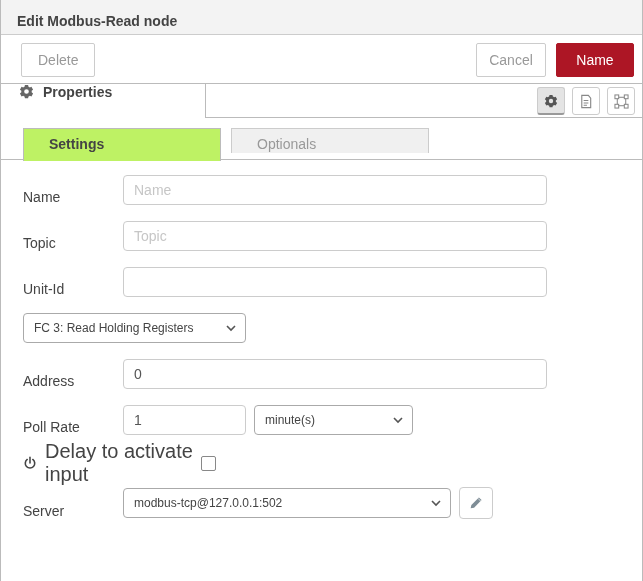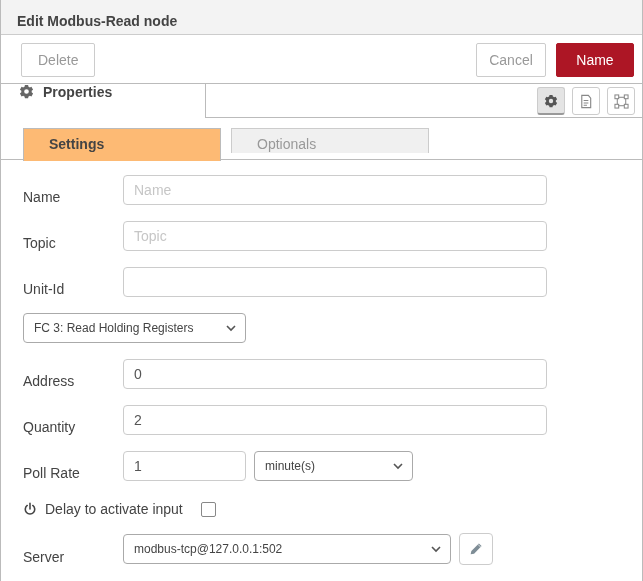--- a/index.html
+++ b/index.html
@@ -22,40 +22,40 @@
   .edtabs { height:34px; position:relative; background:#fff; border-bottom:1px solid #bbb; }
   .prop-tab { position:absolute; left:0; top:0; width:205px; height:34px; background:#fff; border-right:1px solid #bbb; z-index:2; display:flex; align-items:flex-start; gap:9px; padding-left:18px; }
   .prop-tab-label { font-size:14px; font-weight:bold; color:#444; }
   .edtab-icons { position:absolute; right:7px; top:3px; display:flex; gap:7px; }
   .icon-btn { width:28px; height:28px; border:1px solid #ccc; border-radius:3px; background:#fff; display:flex; align-items:center; justify-content:center; cursor:pointer; }
   .icon-btn.active { background:#e4e4e4; border-bottom:2px solid #999; }
 
   
   .subtabs { height:42px; position:relative; border-bottom:1px solid #bbb; background:#fff; }
   .subtab { position:absolute; top:10px; height:25px; width:198px; font-size:14px; line-height:30px; cursor:pointer; }
-  .subtab-active { left:22px; height:33px; background:#fdba74; border:1px solid #bbb; border-bottom:none; font-weight:bold; color:#444; padding-left:25px; z-index:2; }
+  .subtab-active { left:22px; height:33px; background:#bef264; border:1px solid #bbb; border-bottom:none; font-weight:bold; color:#444; padding-left:25px; z-index:2; }
   .subtab-inactive { left:230px; background:#f0f0f0; border:1px solid #ccc; border-bottom:none; color:#999; padding-left:25px; }
 
   
   .form { padding:15px 0 0 22px; }
   .row { display:flex; align-items:flex-end; margin-bottom:16px; width:524px; }
   .lbl { width:100px; flex:none; font-size:14px; color:#444; }
   .ctrl { flex:1; display:flex; align-items:center; }
   input[type=text] { width:100%; height:30px; border:1px solid #ccc; border-radius:4px; padding:0 10px; font-size:14px; color:#555; font-family:inherit; outline:none; }
   input[type=text]::placeholder { color:#c6c6c6; }
   .select { display:flex; align-items:center; justify-content:space-between; height:30px; border:1px solid #aaa; border-radius:4px; background:#fff; padding:0 9px 0 10px; font-size:12px; color:#444; cursor:pointer; }
   .select-fc { width:223px; }
   .poll-input { width:123px !important; margin-right:8px; flex:none; }
   .select-pollunit { width:159px; }
   .select-server { width:328px; margin-right:8px; }
   .pencil-btn { width:34px; height:32px; border:1px solid #ccc; border-radius:4px; background:#fff; display:flex; align-items:center; justify-content:center; cursor:pointer; }
 
   .delay-row { display:flex; align-items:center; height:24px; margin-bottom:12px; }
   .delay-left { display:flex; align-items:center; gap:8px; width:178px; }
-  .delay-text { font-size:14px; color:#444; }
+  .delay-text { font-size:20px; color:#444; }
   .chk { appearance:none; -webkit-appearance:none; width:15px; height:15px; border:1px solid #888; border-radius:2px; background:#fff; cursor:pointer; }
 
   svg { display:block; }
 </style>
 </head>
 <body>
 
 <div class="dialog">
 
   <div class="hdr">
@@ -148,26 +148,20 @@
       </span>
     </div>
 
     <div class="row">
       <span class="lbl">Address</span>
       <span class="ctrl">
           <input type="text" value="0" style="">
         </span>
     </div>
 
-    <div class="row">
-      <span class="lbl">Quantity</span>
-      <span class="ctrl">
-          <input type="text" value="2" style="">
-        </span>
-    </div>
 
     <div class="row">
       <span class="lbl">Poll Rate</span>
       <span class="ctrl">
         <input type="text" class="poll-input" value="1" style="">
         <span class="select select-pollunit">
           <span>minute(s)</span>
           <span>
             <svg width="10" height="7" viewBox="0 0 10 7">
                 <path d="M1 1l4 4 4-4" fill="none" stroke="#555" stroke-width="1.6"></path>

